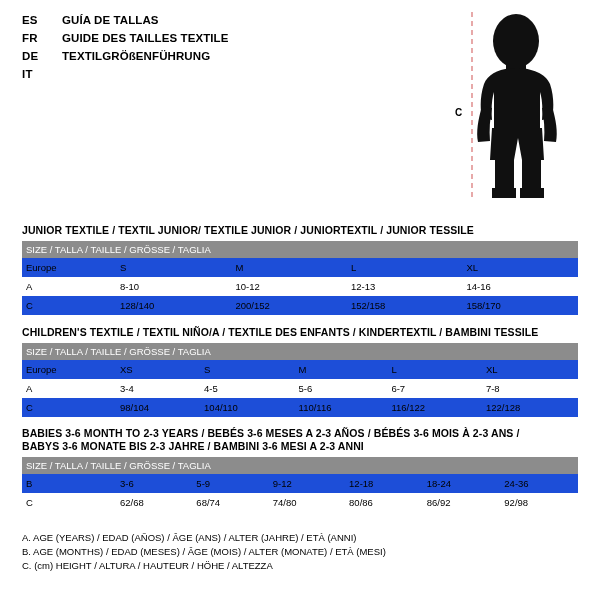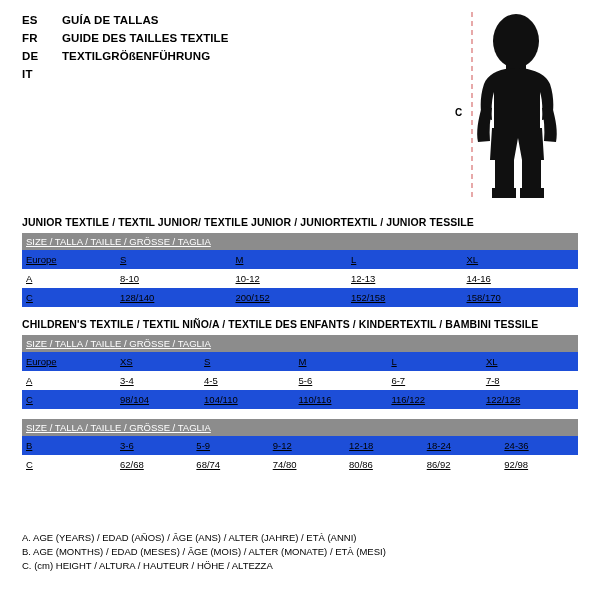--- a/index.html
+++ b/index.html
@@ -69,39 +69,39 @@
     position: absolute;
     left: 22px;
     width: 556px;
   }
   .section-title {
     font-size: 10.5px;
     font-weight: bold;
     margin-bottom: 4px;
     letter-spacing: 0.1px;
     line-height: 13px;
+    margin-top: 8px;
   }
   table.size-table {
     width: 100%;
     border-collapse: collapse;
     font-size: 9.5px;
   }
   table.size-table tr.band td {
     background: #8c8c8c;
     color: #ffffff;
     font-weight: normal;
     height: 15px;
     padding: 1px 4px;
     font-size: 9.5px;
   }
   table.size-table td {
     padding: 2px 4px;
     height: 15px;
     vertical-align: middle;
-    text-decoration: underline;
   }
   table.size-table tr.shaded td {
     background: #1d4ed8;
   }
   table.size-table tr.plain td {
     background: #ffffff;
   }
   td.col-label {
     width: 86px;
   }
@@ -243,20 +243,22 @@
         <td>104/110</td>
         <td>110/116</td>
         <td>116/122</td>
         <td>122/128</td>
       </tr>
     </tbody>
       </table>
   </div>
 
   <div class="section" style="top: 419px;">
+    <div class="section-title" style="white-space: pre-line;">BABIES 3-6 MONTH TO 2-3 YEARS / BEBÉS 3-6 MESES A 2-3 AÑOS / BÉBÉS 3-6 MOIS À 2-3 ANS /
+BABYS 3-6 MONATE BIS 2-3 JAHRE / BAMBINI 3-6 MESI A 2-3 ANNI</div>
     <table class="size-table">
       <tbody>
           <tr class="band">
         <td colspan="7">SIZE / TALLA / TAILLE / GRÖSSE / TAGLIA</td>
       </tr>
       <tr class="shaded">
         <td class="col-label">B</td>
         <td>3-6</td>
         <td>5-9</td>
         <td>9-12</td>

